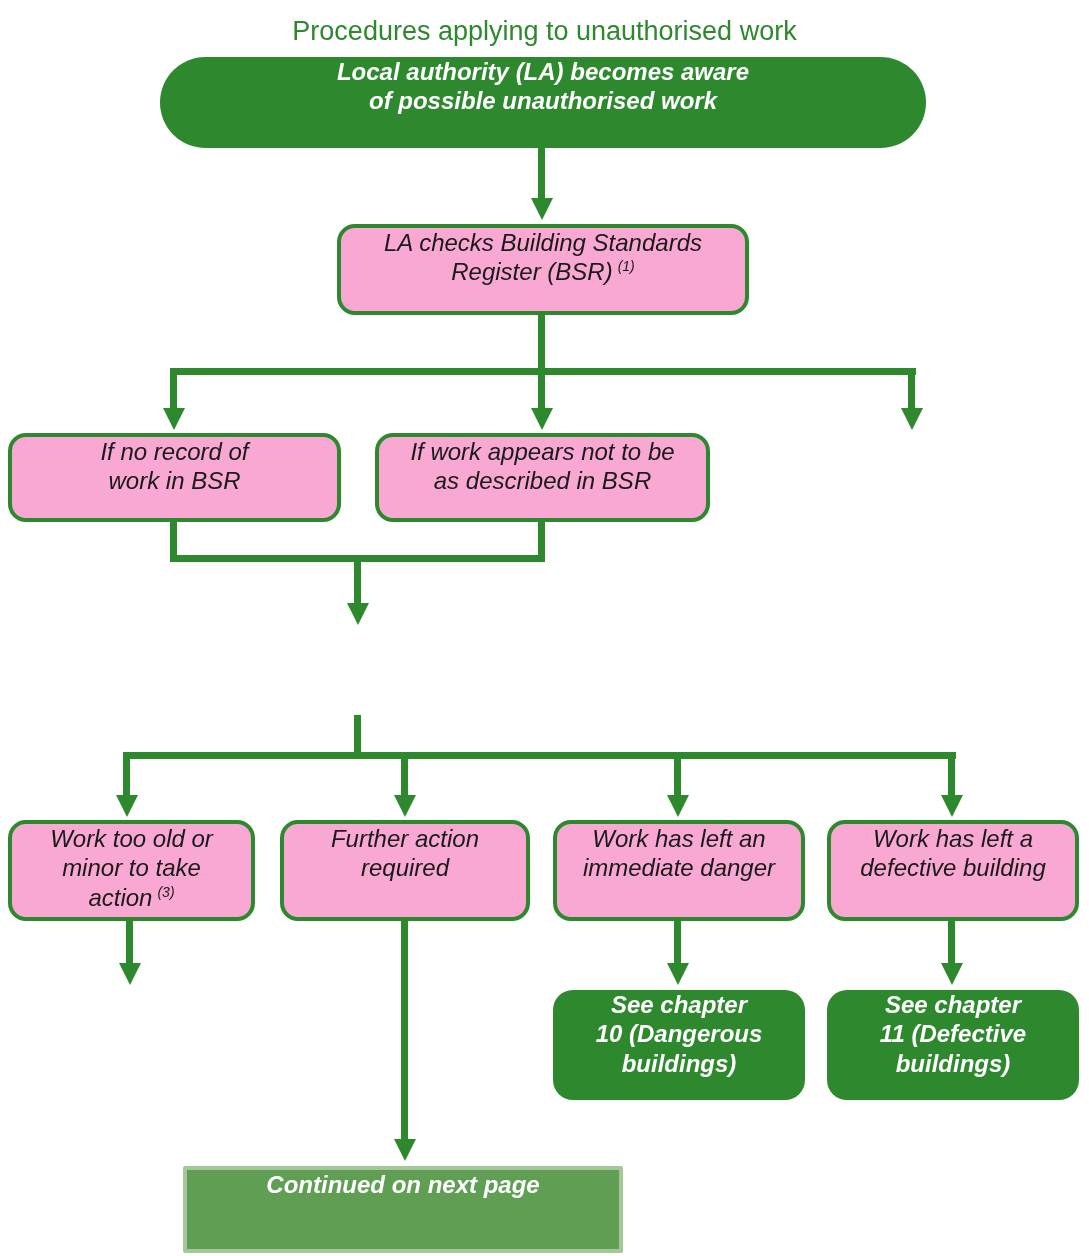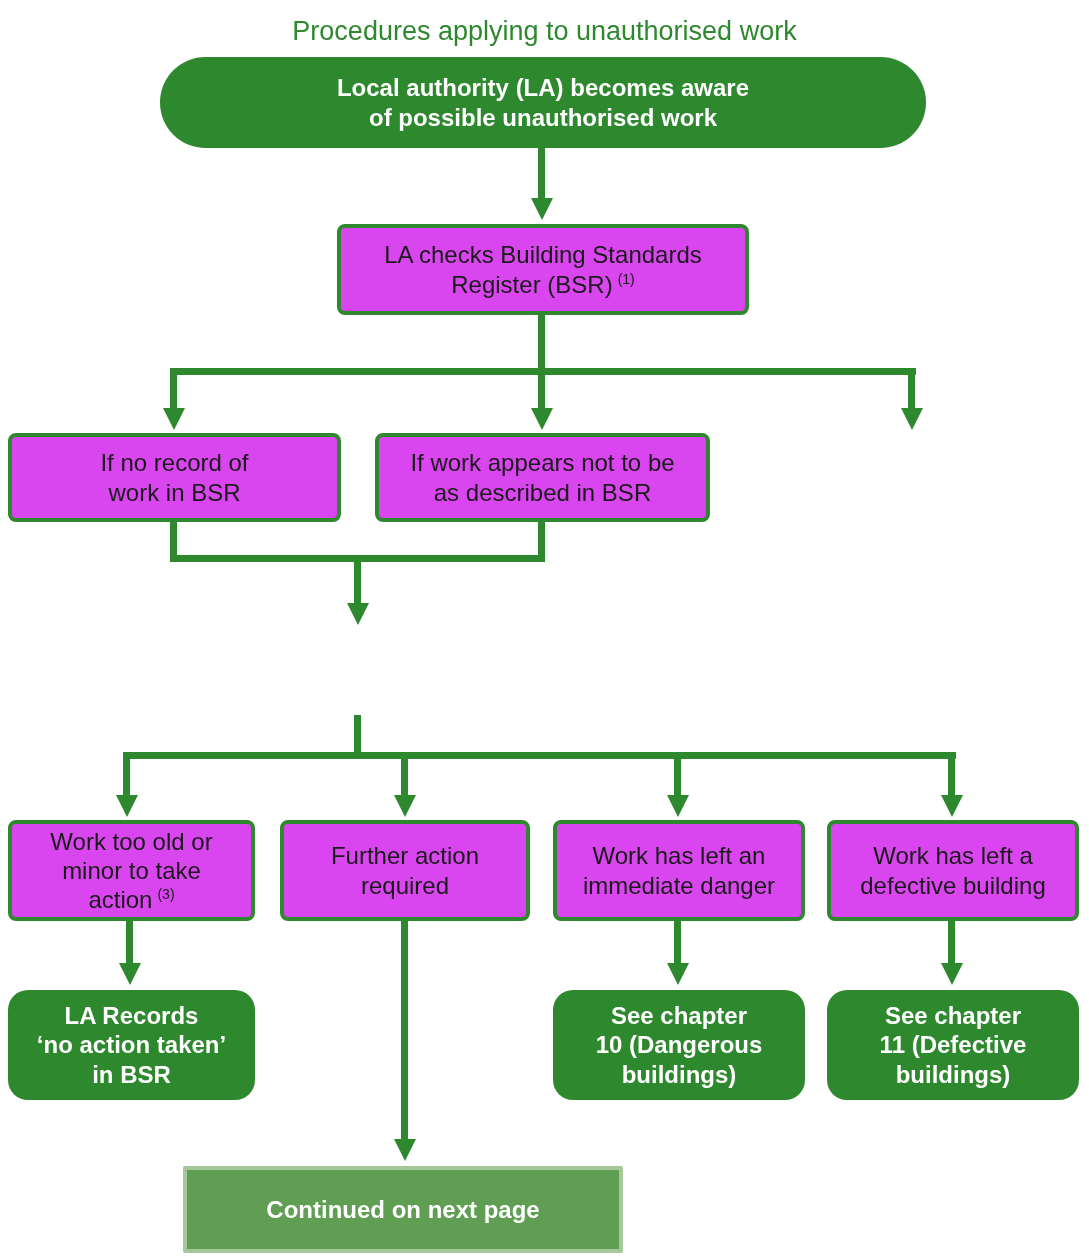--- a/index.html
+++ b/index.html
@@ -12,25 +12,25 @@
   html,body{margin:0;padding:0;background:#ffffff;}
   #canvas{
     position:relative;width:1089px;height:1256px;background:#ffffff;
     font-family:"Liberation Sans","DejaVu Sans",sans-serif;overflow:hidden;
   }
   .title{
     position:absolute;left:0;top:16px;width:1089px;text-align:center;
     color:var(--green);font-size:27px;font-weight:normal;
   }
   .box{
-    position:absolute;display:flex;align-items:center;justify-content:center;
-    text-align:center;box-sizing:border-box;font-size:24px;line-height:1.22;
+    position:absolute;display:flex;justify-content:center;
+    text-align:center;box-sizing:border-box;font-size:24px;line-height:1.22;font-style:italic;
   }
   .box .label{white-space:pre-line;}
-  .white{background:#d946ef;border:4px solid var(--green);border-radius:8px;color:var(--text-dark);}
+  .white{background:#f9a8d4;border:4px solid var(--green);border-radius:18px;color:var(--text-dark);}
   .greenbox{background:var(--green);color:var(--text-light);font-weight:bold;border-radius:20px;}
   .pill{border-radius:46px;}
   .lightbox{
     background:var(--continued-fill);border:4px solid var(--continued-border);
     color:var(--text-light);font-weight:bold;border-radius:2px;
   }
   sup{font-size:14px;margin-left:5px;line-height:0;}
   .vl,.hl{position:absolute;background:var(--green);}
   .ah{
     position:absolute;width:0;height:0;
@@ -114,25 +114,20 @@
 
   <div class="vl" style="left:126px;top:921px;width:7px;height:44px;"></div>
   <div class="ah" style="left:119px;top:963px;"></div>
   <div class="vl" style="left:401px;top:921px;width:7px;height:220px;"></div>
   <div class="ah" style="left:394px;top:1139px;"></div>
   <div class="vl" style="left:674px;top:921px;width:7px;height:44px;"></div>
   <div class="ah" style="left:667px;top:963px;"></div>
   <div class="vl" style="left:948px;top:921px;width:7px;height:44px;"></div>
   <div class="ah" style="left:941px;top:963px;"></div>
 
-  <div class="box greenbox" style="left:8px;top:990px;width:247px;height:110px;">
-    <span class="label">LA Records
-‘no action taken’
-in BSR</span>
-  </div>
   <div class="box greenbox" style="left:553px;top:990px;width:252px;height:110px;">
     <span class="label">See chapter
 10 (Dangerous
 buildings)</span>
   </div>
   <div class="box greenbox" style="left:827px;top:990px;width:252px;height:110px;">
     <span class="label">See chapter
 11 (Defective
 buildings)</span>
   </div>

